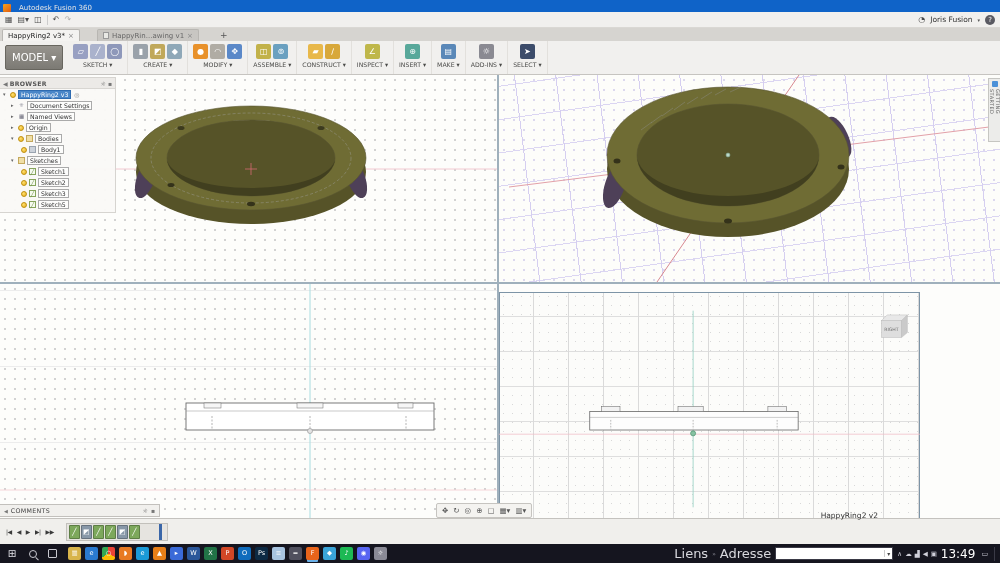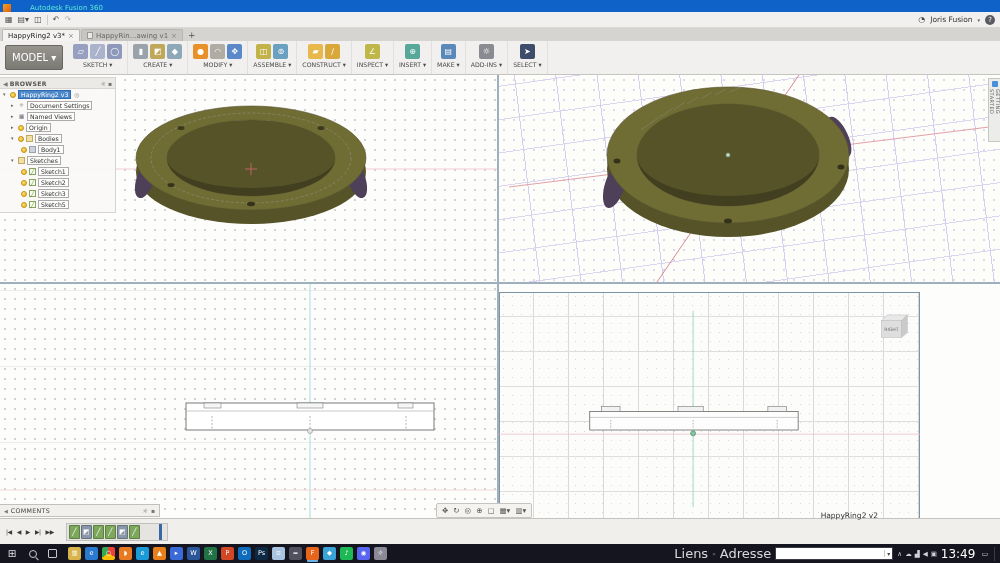--- a/index.html
+++ b/index.html
@@ -1,40 +1,40 @@
 <!DOCTYPE html>
 <html><head>
 <meta charset="utf-8">
 <style>
   html,body{margin:0;padding:0;background:#333;}
   #root{position:relative;width:1000px;height:563px;background:#fdfdfb;overflow:hidden;
         font-family:"DejaVu Sans","Liberation Sans",sans-serif;-webkit-font-smoothing:antialiased;}
   #root *{box-sizing:border-box;}
 
   
-  .titlebar{position:absolute;left:0;top:0;width:100%;height:16px;background:#0f63c8;color:#5eead4;
-            display:flex;align-items:center;gap:19px;padding:0 3px;}
+  .titlebar{position:absolute;left:0;top:0;width:100%;height:16px;background:#0f63c8;color:#e5e5e5;
+            display:flex;align-items:center;gap:8px;padding:0 3px;}
   .fusion-logo{width:8px;height:8px;border-radius:1px;background:linear-gradient(135deg,#f6a21c,#e05a10);}
   .titlebar-text{font-size:7px;line-height:12px;}
 
   
   .appbar{position:absolute;left:0;top:12px;width:100%;height:16px;background:#f1f0ee;
           border-bottom:1px solid #dad8d4;display:flex;align-items:center;gap:5px;padding:0 5px;}
   .ab-icon{font-size:8px;color:#4a4a4a;line-height:1;}
   .ab-icon.dim{color:#ababab;}
   .ab-sep{width:1px;height:10px;background:#ccc;}
   .spacer{flex:1;}
   .ab-user{font-size:7.5px;color:#333;}
   .ab-caret{font-size:5px;color:#555;}
   .ab-help{width:10px;height:10px;border-radius:50%;background:#5a5a62;color:#fff;font-size:7px;
            display:inline-flex;align-items:center;justify-content:center;}
 
   
   .tabbar{position:absolute;left:0;top:28px;width:100%;height:13px;background:#d6d4d0;
-          display:flex;align-items:flex-end;padding-left:2px;gap:1px;}
+          display:flex;align-items:flex-end;padding-left:2px;gap:17px;}
   .tab{height:12px;display:flex;align-items:center;gap:3px;padding:0 5px;font-size:7px;background:#c8c6c2;
        color:#666;border:1px solid #b8b6b2;border-bottom:none;border-radius:2px 2px 0 0;white-space:nowrap;}
   .tab.active{background:#f4f3f1;color:#222;}
   .tab-close{font-size:7px;color:#888;}
   .tab-doc-icon{width:6px;height:7px;background:#e9e9e5;border:0.5px solid #999;}
   .tab-add{font-size:9px;color:#555;padding:0 4px;line-height:12px;}
 
   
   .ribbon{position:absolute;left:0;top:41px;width:100%;height:34px;background:#f1f0ee;
           border-bottom:1px solid #c6c4c0;display:flex;align-items:stretch;}

